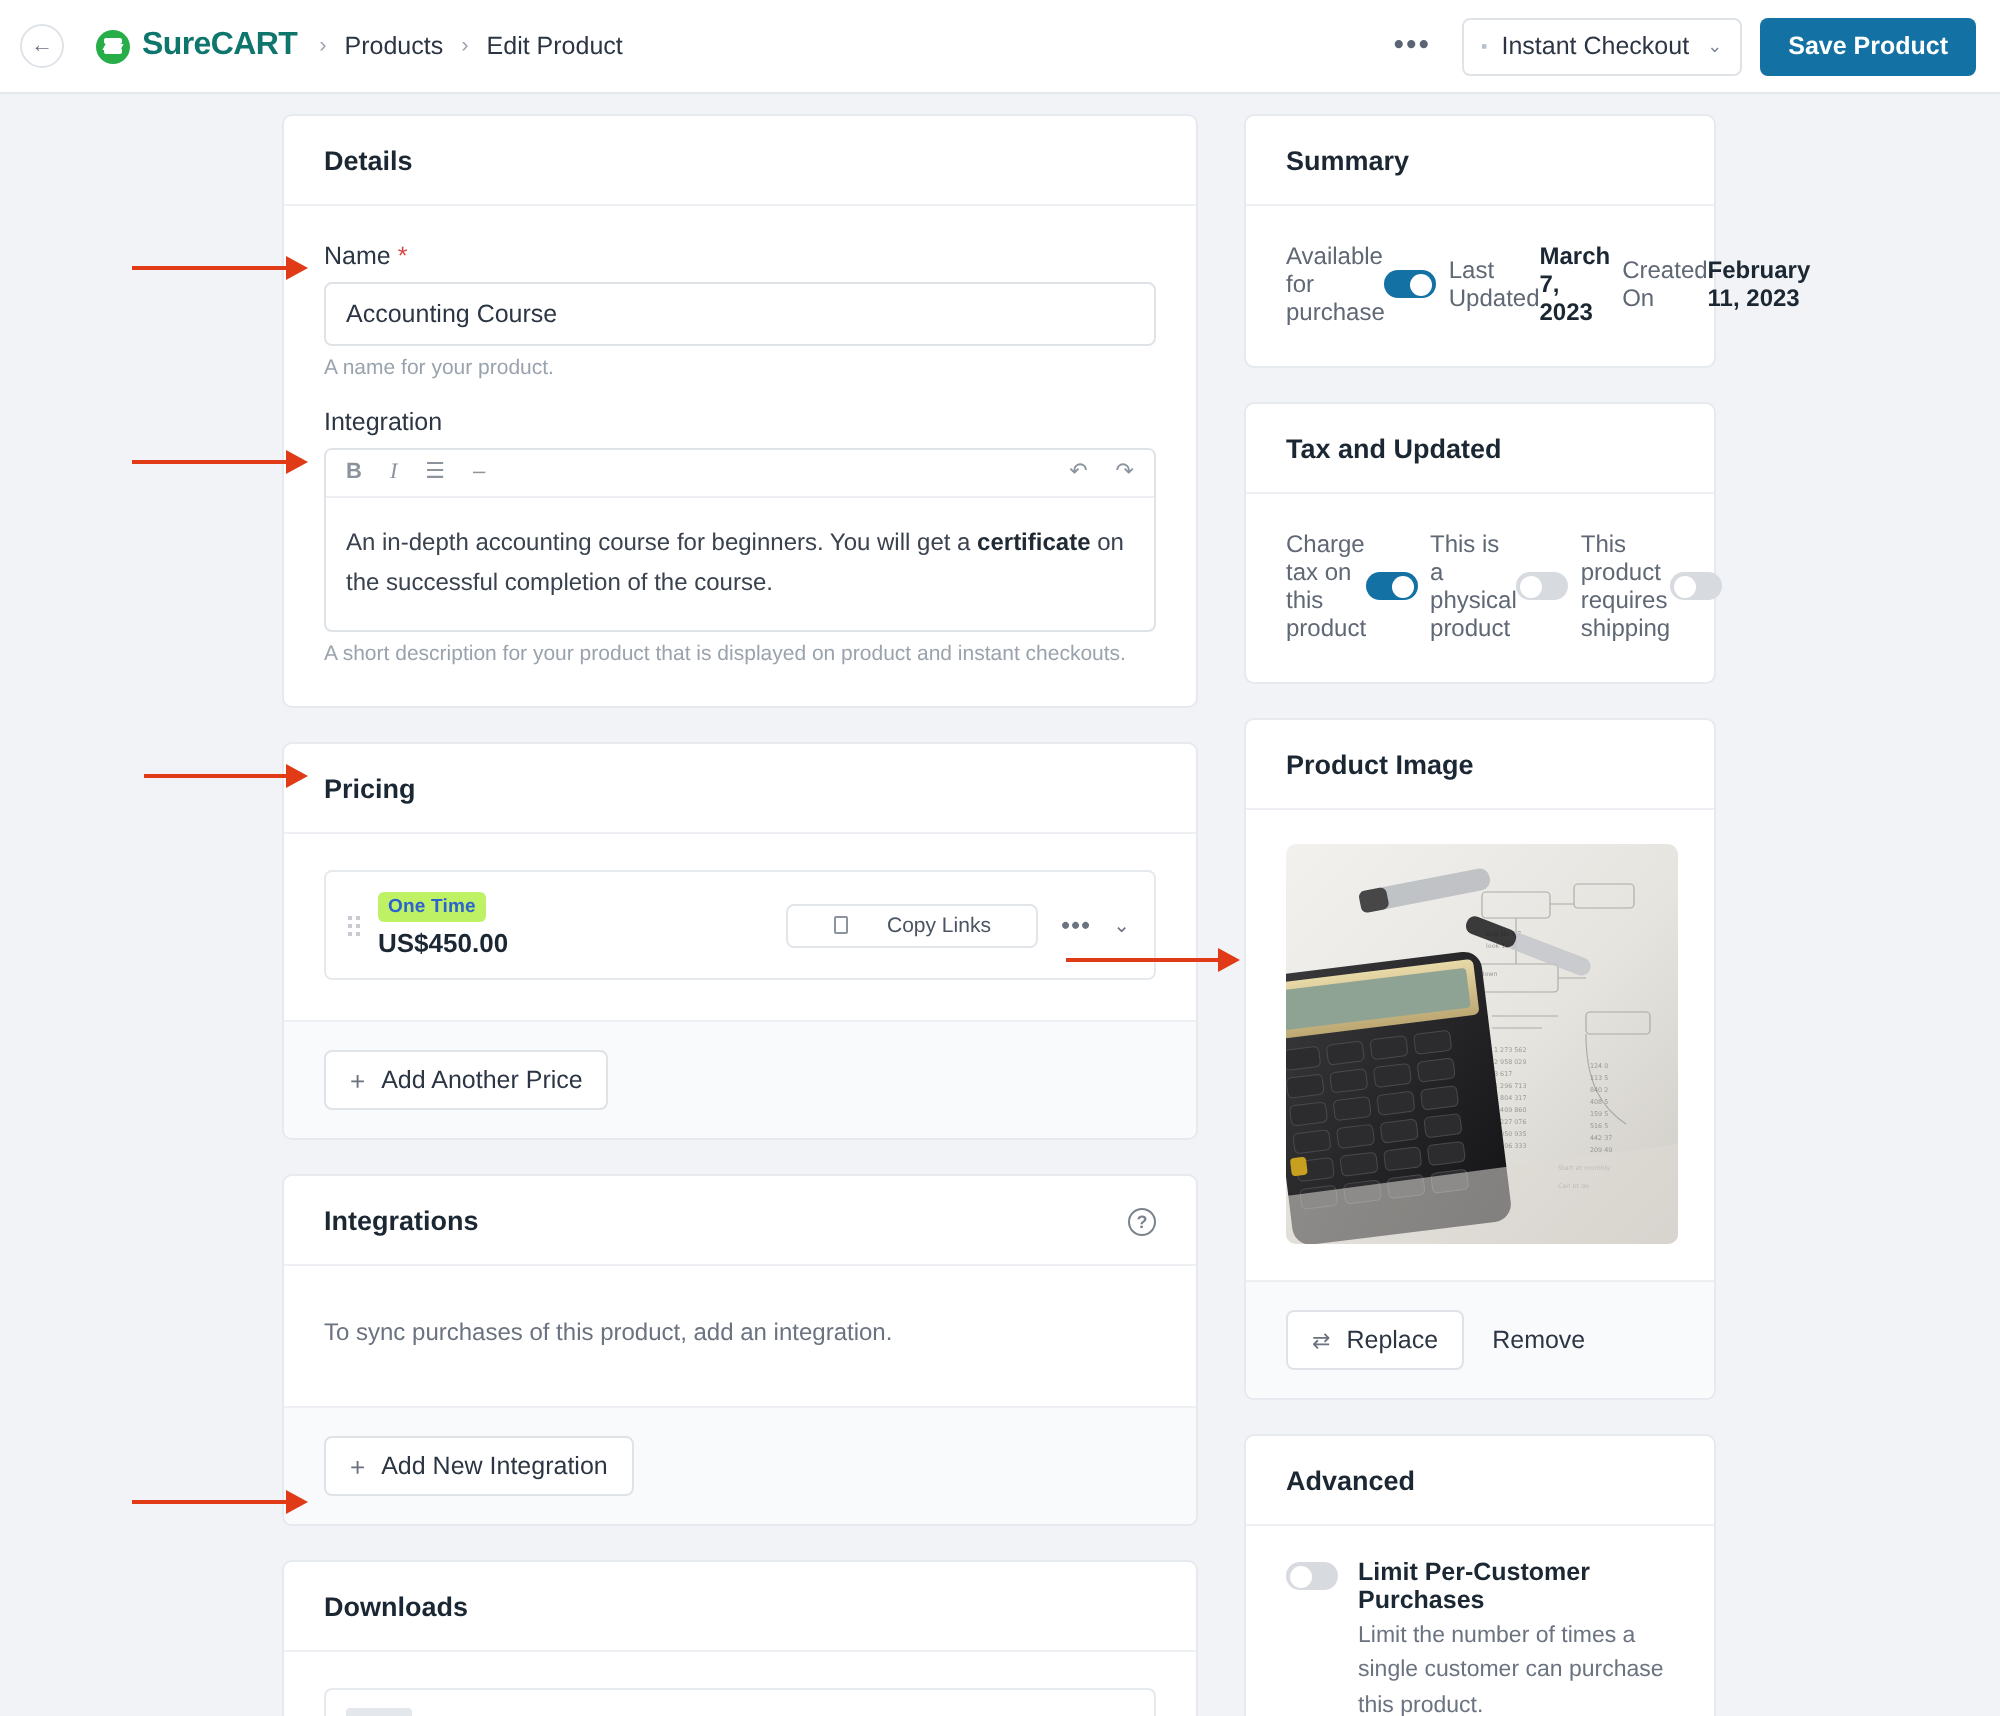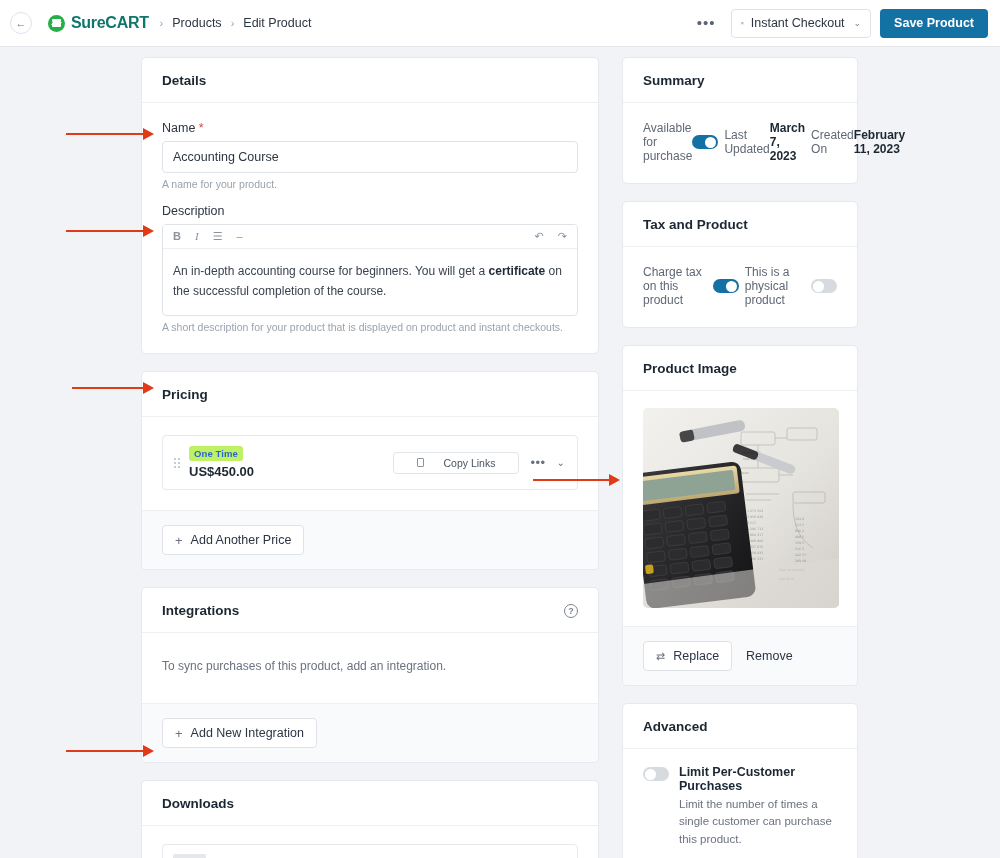--- a/index.html
+++ b/index.html
@@ -260,21 +260,21 @@
         <span class="card-title">Details</span>
       </div>
       <div class="card-body">
         <div class="field-label">
           <span>Name</span>
           <span class="req">*</span>
         </div>
         <input class="text-input" value="Accounting Course" style="">
         <div class="help-text">A name for your product.</div>
 
-        <div class="field-label" style="margin-top:14px;">Description</div>
+        <div class="field-label" style="margin-top:14px;">Integration</div>
 
         <div class="editor">
           <div class="editor-toolbar">
             <span class="tb-icon bold">B</span>
             <span class="tb-icon italic">I</span>
             <span class="tb-icon">☰</span>
             <span class="tb-icon">–</span>
             <span class="tb-spacer"></span>
             <span class="tb-icon">↶</span>
             <span class="tb-icon">↷</span>
@@ -372,32 +372,38 @@
           <div class="side-row">
             <span class="side-label">Created On</span>
             <span class="side-value">February 11, 2023</span>
           </div>
         </div>
       </div>
     </div>
 
     <div class="card">
       <div class="card-head">
-        <span class="card-title">Tax and Product</span>
+        <span class="card-title">Tax and Updated</span>
       </div>
       <div class="card-body" style="padding:16px 20px 18px 20px;">
         <div class="stack">
           <div class="side-row">
             <span class="side-label">Charge tax on this product</span>
             <span class="toggle on">
                 <span class="knob"></span>
               </span>
           </div>
           <div class="side-row">
             <span class="side-label">This is a physical product</span>
+            <span class="toggle">
+                <span class="knob"></span>
+              </span>
+          </div>
+          <div class="side-row">
+            <span class="side-label">This product requires shipping</span>
             <span class="toggle">
                 <span class="knob"></span>
               </span>
           </div>
         </div>
       </div>
     </div>
 
     <div class="card">
       <div class="card-head">

